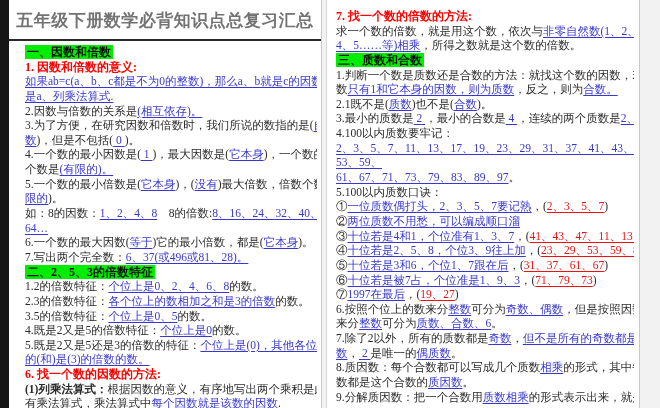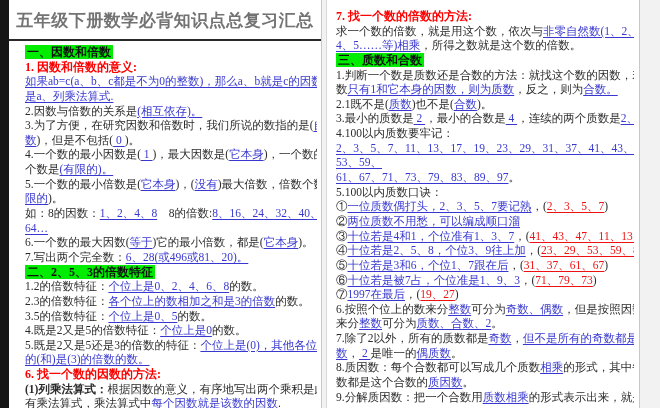--- a/index.html
+++ b/index.html
@@ -64,21 +64,21 @@
         <div class="row"><span class="sg-k">2.因数与倍数的关系是</span><span class="sg-b">(相互依存)。</span></div>
         <div class="row"><span class="sg-k">3.为了方便，在研究因数和倍数时，我们所说的数指的是(</span><span class="sg-b">自然</span></div>
         <div class="row"><span class="sg-b">数</span><span class="sg-k">)，但是不包括(</span><span class="sg-b"> 0 </span><span class="sg-k">)。</span></div>
         <div class="row"><span class="sg-k">4.一个数的最小因数是(</span><span class="sg-b"> 1 </span><span class="sg-k">)，最大因数是(</span><span class="sg-b">它本身</span><span class="sg-k">)，一个数的因数</span></div>
         <div class="row"><span class="sg-k">个数是</span><span class="sg-b">(有限的)。</span></div>
         <div class="row"><span class="sg-k">5.一个数的最小倍数是(</span><span class="sg-b">它本身</span><span class="sg-k">)，(</span><span class="sg-b">没有</span><span class="sg-k">)最大倍数，倍数个数是(</span></div>
         <div class="row"><span class="sg-b">限的</span><span class="sg-k">)。</span></div>
         <div class="row"><span class="sg-k">如：8的因数：</span><span class="sg-b">1、2、4、8</span><span class="sg-k">　8的倍数:</span><span class="sg-b">8、16、24、32、40、48、56、</span></div>
         <div class="row"><span class="sg-b">64…</span></div>
         <div class="row"><span class="sg-k">6.一个数的最大因数(</span><span class="sg-b">等于</span><span class="sg-k">)它的最小倍数，都是(</span><span class="sg-b">它本身</span><span class="sg-k">)。</span></div>
-        <div class="row"><span class="sg-k">7.写出两个完全数：</span><span class="sg-b">6、28(或496或81、20)。</span></div>
+        <div class="row"><span class="sg-k">7.写出两个完全数：</span><span class="sg-b">6、37(或496或81、28)。</span></div>
         <div class="row"><span class="sg-h">二、2、5、3的倍数特征</span></div>
         <div class="row"><span class="sg-k">1.2的倍数特征：</span><span class="sg-b">个位上是0、2、4、6、8</span><span class="sg-k">的数。</span></div>
         <div class="row"><span class="sg-k">2.3的倍数特征：</span><span class="sg-b">各个位上的数相加之和是3的倍数</span><span class="sg-k">的数。</span></div>
         <div class="row"><span class="sg-k">3.5的倍数特征：</span><span class="sg-b">个位上是0、5</span><span class="sg-k">的数。</span></div>
         <div class="row"><span class="sg-k">4.既是2又是5的倍数特征：</span><span class="sg-b">个位上是0</span><span class="sg-k">的数。</span></div>
         <div class="row"><span class="sg-k">5.既是2又是5还是3的倍数的特征：</span><span class="sg-b">个位上是(0)，其他各位上的数</span></div>
         <div class="row"><span class="sg-b">的(和)是(3)的倍数的数。</span></div>
         <div class="row"><span class="sg-t">6. 找一个数的因数的方法:</span></div>
         <div class="row"><span class="sg-kb">(1)列乘法算式：</span><span class="sg-k">根据因数的意义，有序地写出两个乘积是此数的所</span></div>
         <div class="row"><span class="sg-k">有乘法算式，乘法算式中</span><span class="sg-b">每个因数就是该数的因数</span><span class="sg-k">.</span></div>
@@ -101,21 +101,21 @@
         <div class="row"><span class="sg-b">61、67、71、73、79、83、89、97</span><span class="sg-k">。</span></div>
         <div class="row"><span class="sg-k">5.100以内质数口诀：</span></div>
         <div class="row"><span class="sg-k">①</span><span class="sg-b">一位质数偶打头，2、3、5、7要记熟</span><span class="sg-k">，(</span><span class="sg-r">2、3、5、7</span><span class="sg-k">)</span></div>
         <div class="row"><span class="sg-k">②</span><span class="sg-b">两位质数不用愁，可以编成顺口溜</span></div>
         <div class="row"><span class="sg-k">③</span><span class="sg-b">十位若是4和1，个位准有1、3、7</span><span class="sg-k">，(</span><span class="sg-r">41、43、47、11、13、17</span></div>
         <div class="row"><span class="sg-k">④</span><span class="sg-b">十位若是2、5、8，个位3、9往上加</span><span class="sg-k">，(</span><span class="sg-r">23、29、53、59、83、89</span></div>
         <div class="row"><span class="sg-k">⑤</span><span class="sg-b">十位若是3和6，个位1、7跟在后</span><span class="sg-k">，(</span><span class="sg-r">31、37、61、67</span><span class="sg-k">)</span></div>
         <div class="row"><span class="sg-k">⑥</span><span class="sg-b">十位若是被7占，个位准是1、9、3</span><span class="sg-k">，(</span><span class="sg-r">71、79、73</span><span class="sg-k">)</span></div>
         <div class="row"><span class="sg-k">⑦</span><span class="sg-b">1997在最后</span><span class="sg-k">，(</span><span class="sg-r">19、27</span><span class="sg-k">)</span></div>
         <div class="row"><span class="sg-k">6.按照个位上的数来分</span><span class="sg-b">整数</span><span class="sg-k">可分为</span><span class="sg-b">奇数、偶数</span><span class="sg-k">，但是按照因数个数</span></div>
-        <div class="row"><span class="sg-k">来分</span><span class="sg-b">整数</span><span class="sg-k">可分为</span><span class="sg-b">质数、合数、2</span><span class="sg-k">。</span></div>
+        <div class="row"><span class="sg-k">来分</span><span class="sg-b">整数</span><span class="sg-k">可分为</span><span class="sg-b">质数、合数、6</span><span class="sg-k">。</span></div>
         <div class="row"><span class="sg-k">7.除了2以外，所有的质数都是</span><span class="sg-b">奇数</span><span class="sg-k">，</span><span class="sg-b">但不是所有的奇数都是质</span></div>
         <div class="row"><span class="sg-b">数</span><span class="sg-k">，</span><span class="sg-b"> 2 </span><span class="sg-k">是唯一的</span><span class="sg-b">偶质数</span><span class="sg-k">。</span></div>
         <div class="row"><span class="sg-k">8.质因数：每个合数都可以写成几个质数</span><span class="sg-b">相乘</span><span class="sg-k">的形式，其中每个质</span></div>
         <div class="row"><span class="sg-k">数都是这个合数的</span><span class="sg-b">质因数</span><span class="sg-k">。</span></div>
         <div class="row"><span class="sg-k">9.分解质因数：把一个合数用</span><span class="sg-b">质数相乘</span><span class="sg-k">的形式表示出来，就是分解</span></div>
       </div>
   </div>
 </div>
 
 </body></html>

